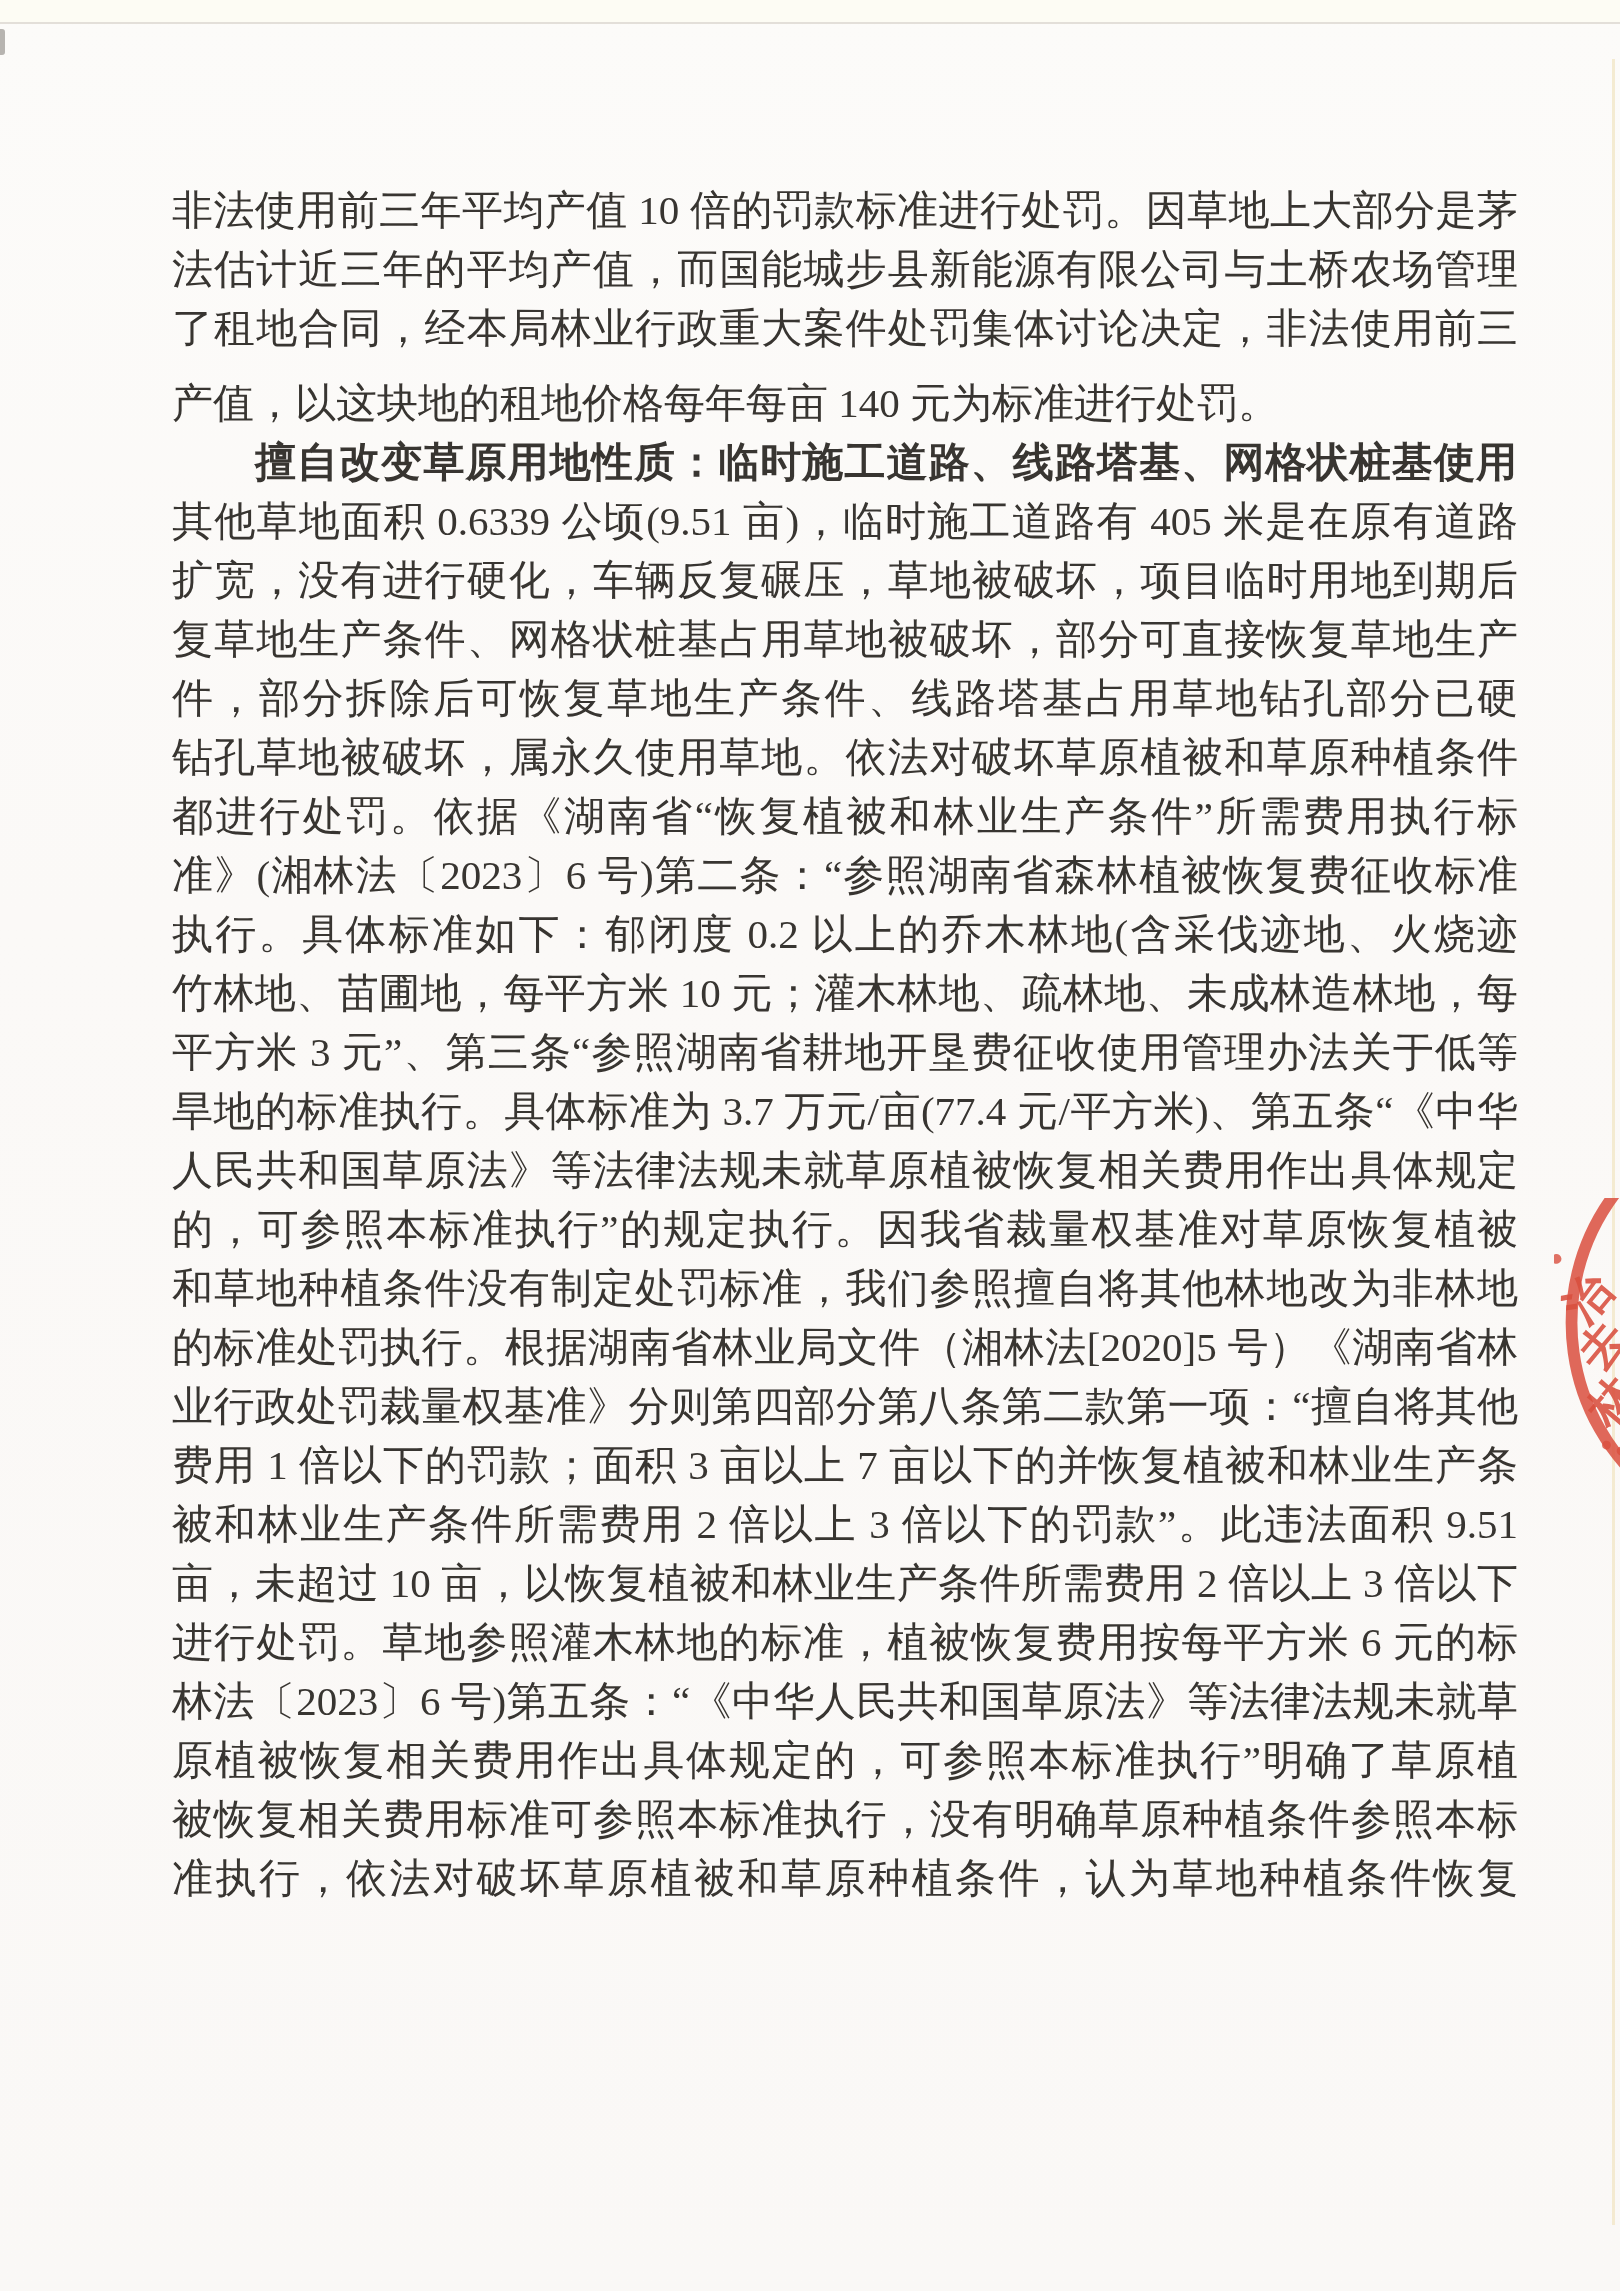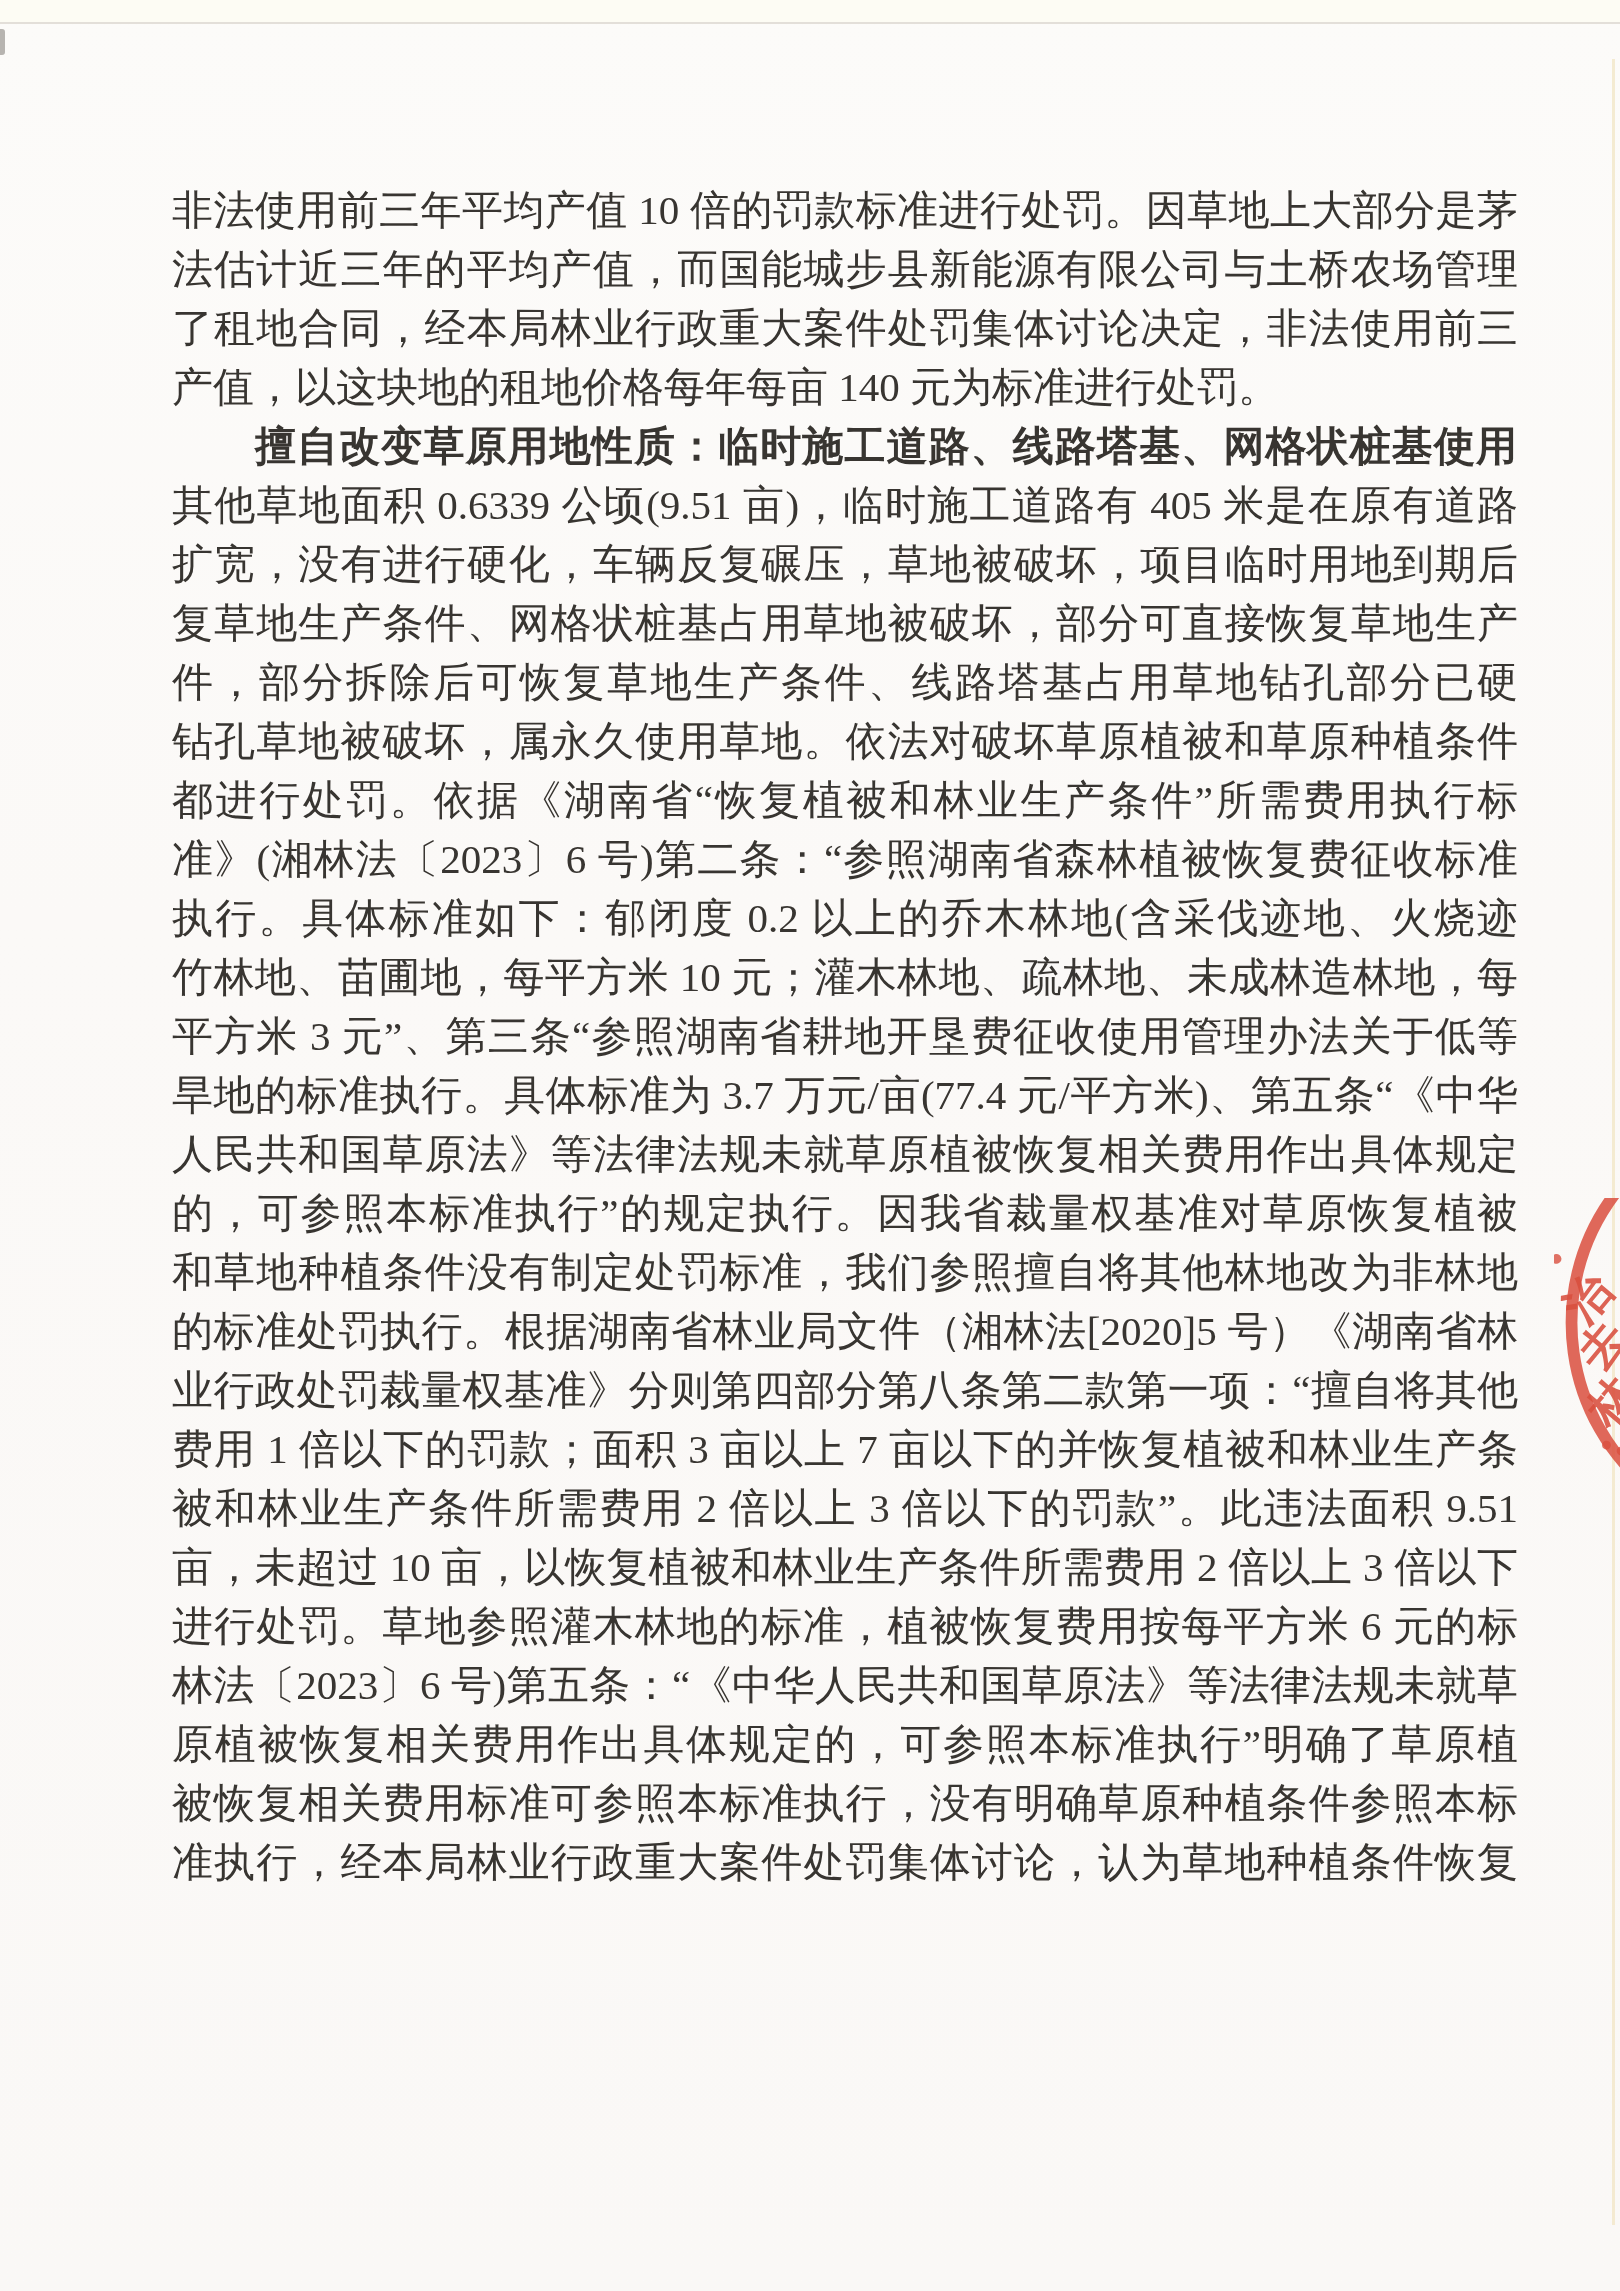--- a/index.html
+++ b/index.html
@@ -28,21 +28,21 @@
   }
   .line{
     height:59px;line-height:59px;white-space:nowrap;
     text-align:justify;
   }
   .line.justify{
     white-space:normal;
     text-align:justify;text-align-last:justify;text-justify:inter-character;
     overflow:hidden;height:59px;
   }
-  .line.short{text-align:center;text-align-last:left;}
+  .line.short{text-align:center;text-align-last:left;margin-top:16px;}
   .line.indent{padding-left:83px;font-weight:bold;}
   .line.indent.justify{width:1262px;}
   
   .stamp{
     position:absolute;left:1554px;top:1198px;width:67px;height:309px;
     overflow:hidden;pointer-events:none;
   }
   .stamp svg{position:absolute;left:0;top:0;}
   .stamp text{
     font-family:"Liberation Serif","DejaVu Serif",serif;
@@ -78,21 +78,21 @@
     <div class="line justify">和草地种植条件没有制定处罚标准，我们参照擅自将其他林地改为非林地</div>
     <div class="line justify">的标准处罚执行。根据湖南省林业局文件（湘林法[2020]5 号）《湖南省林</div>
     <div class="line justify">业行政处罚裁量权基准》分则第四部分第八条第二款第一项：“擅自将其他</div>
     <div class="line justify">费用 1 倍以下的罚款；面积 3 亩以上 7 亩以下的并恢复植被和林业生产条</div>
     <div class="line justify">被和林业生产条件所需费用 2 倍以上 3 倍以下的罚款”。此违法面积 9.51</div>
     <div class="line justify">亩，未超过 10 亩，以恢复植被和林业生产条件所需费用 2 倍以上 3 倍以下</div>
     <div class="line justify">进行处罚。草地参照灌木林地的标准，植被恢复费用按每平方米 6 元的标</div>
     <div class="line justify">林法〔2023〕6 号)第五条：“《中华人民共和国草原法》等法律法规未就草</div>
     <div class="line justify">原植被恢复相关费用作出具体规定的，可参照本标准执行”明确了草原植</div>
     <div class="line justify">被恢复相关费用标准可参照本标准执行，没有明确草原种植条件参照本标</div>
-    <div class="line justify">准执行，经本局林业行政重大案件处罚集体讨论，认为草地种植条件恢复</div>
+    <div class="line justify">准执行，依法对破坏草原植被和草原种植条件，认为草地种植条件恢复</div>
   </div>
 
 <div class="stamp">
   <svg width="314" height="309" viewBox="0 0 320 315">
     <g transform="rotate(-8 60 155)">
       <circle cx="238" cy="152" r="218" fill="none" stroke-width="12" stroke-linecap="round" opacity="0.85" stroke="#d94f3e"></circle>
       <circle cx="16" cy="55" r="5" opacity="0.8" fill="#d94f3e"></circle>
       <text x="18" y="118" transform="rotate(-42 38 100)" fill="#d94f3e">治</text>
       <text x="26" y="168" transform="rotate(-42 46 150)" fill="#d94f3e">去</text>
       <text x="28" y="226" transform="rotate(-42 48 208)" fill="#d94f3e">林</text>

